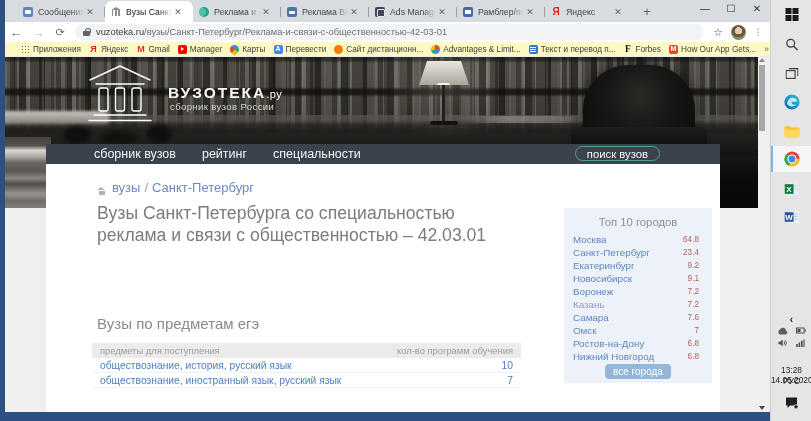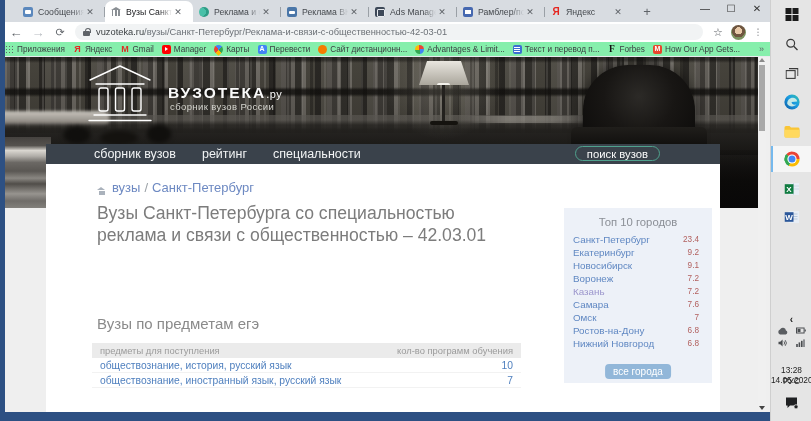--- a/index.html
+++ b/index.html
@@ -49,21 +49,21 @@
   .padlock { width:7px; height:8px; position:relative; margin-right:6px; flex:none; }
   .padlock::before { content:""; position:absolute; left:0; bottom:0; width:7px; height:5px; background:#5f6368; border-radius:1px; }
   .padlock::after { content:""; position:absolute; left:1.5px; top:0; width:4px; height:4px; border:1px solid #5f6368; border-bottom:none; border-radius:3px 3px 0 0; }
   .url { font-size:9.3px; color:#3c4043; white-space:nowrap; overflow:hidden; }
   .url .path { color:#6b7076; }
   .star { color:#5f6368; font-size:11px; width:18px; text-align:center; }
   .avatar { width:15px; height:15px; border-radius:50%; background:radial-gradient(circle at 50% 38%, #e8c9a8 0 30%, #6f5640 31% 55%, #7c9460 56% 100%); margin:0 4px; flex:none; }
   .menu3 { color:#5f6368; font-size:9px; width:16px; text-align:center; letter-spacing:0; margin-right:4px; }
 
   
-  .bookmarks { position:absolute; left:0; top:42px; width:100%; height:15px; background:#86efac; display:flex; align-items:center; padding-left:0; border-bottom:1px solid #e8eaed; }
+  .bookmarks { position:absolute; left:0; top:42px; width:100%; height:15px; background:#fef9c3; display:flex; align-items:center; padding-left:16px; border-bottom:1px solid #e8eaed; }
   .bm { display:flex; align-items:center; margin-right:8px; white-space:nowrap; }
   .bm-label { font-size:8.2px; color:#3c4043; margin-left:3px; }
   .bmi { width:9px; height:9px; flex:none; position:relative; border-radius:2px; }
   .bmi-apps { background:linear-gradient(#5f6368,#5f6368); -webkit-mask:none; background:transparent; }
   .bmi-apps::before { content:""; position:absolute; inset:0; background:
       radial-gradient(circle 1px at 1.5px 1.5px,#5f6368 99%,transparent),radial-gradient(circle 1px at 4.5px 1.5px,#5f6368 99%,transparent),radial-gradient(circle 1px at 7.5px 1.5px,#5f6368 99%,transparent),
       radial-gradient(circle 1px at 1.5px 4.5px,#5f6368 99%,transparent),radial-gradient(circle 1px at 4.5px 4.5px,#5f6368 99%,transparent),radial-gradient(circle 1px at 7.5px 4.5px,#5f6368 99%,transparent),
       radial-gradient(circle 1px at 1.5px 7.5px,#5f6368 99%,transparent),radial-gradient(circle 1px at 4.5px 7.5px,#5f6368 99%,transparent),radial-gradient(circle 1px at 7.5px 7.5px,#5f6368 99%,transparent); }
   .bmi-ya { color:#e52620; font-weight:bold; font-size:9px; line-height:9px; text-align:center; }
   .bmi-gmail { color:#d93025; font-weight:bold; font-size:9px; line-height:9px; text-align:center; }
@@ -365,20 +365,24 @@
             <td><a href="#">обществознание, иностранный язык, русский язык</a></td>
             <td class="num">7</td>
           </tr>
         </tbody>
       </table>
 
       <div class="panel">
         <div class="panel-title">Топ 10 городов</div>
         <div class="city-list">
           <div class="city-row">
+              <a href="#">Москва</a>
+              <span class="city-val">64.8</span>
+            </div>
+          <div class="city-row">
               <a href="#">Санкт-Петербург</a>
               <span class="city-val">23.4</span>
             </div>
           <div class="city-row">
               <a href="#">Екатеринбург</a>
               <span class="city-val">9.2</span>
             </div>
           <div class="city-row">
               <a href="#">Новосибирск</a>
               <span class="city-val">9.1</span>

